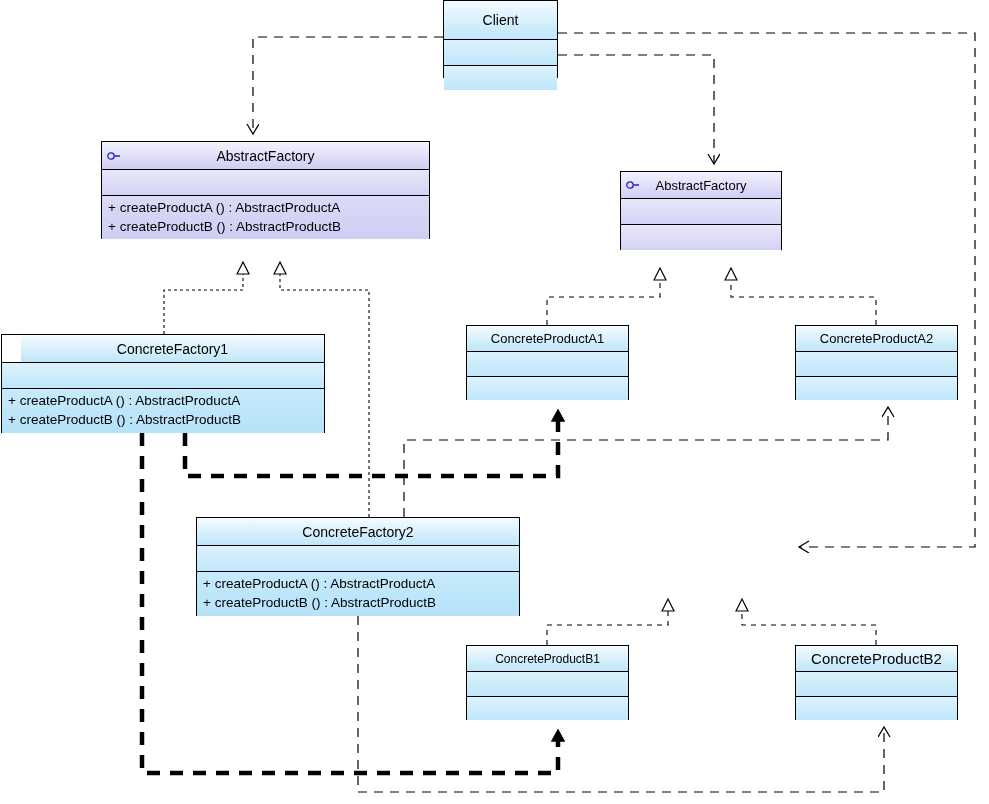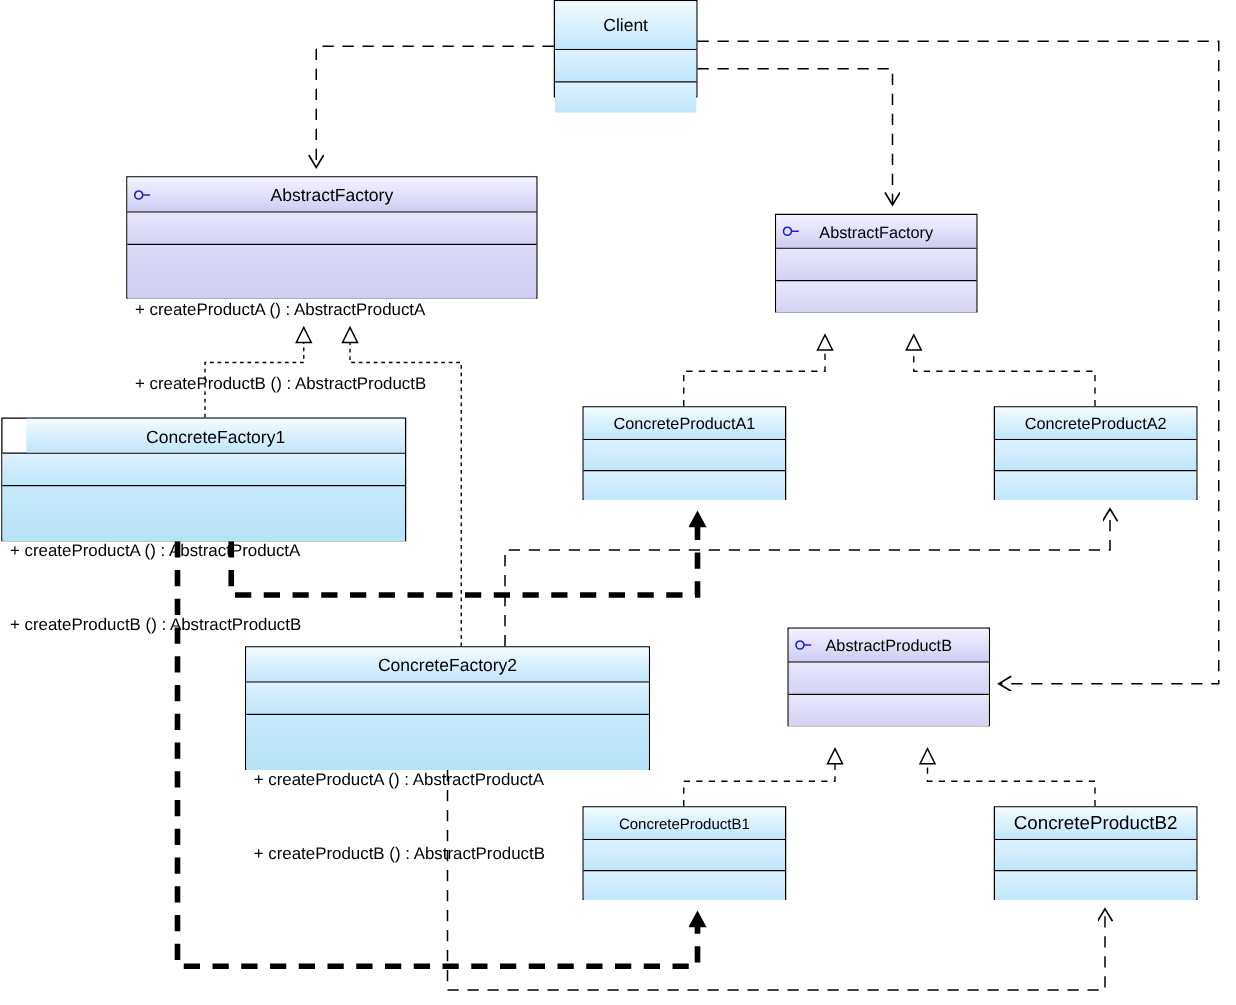--- a/index.html
+++ b/index.html
@@ -7,21 +7,21 @@
   #diagram{position:relative;width:989px;height:804px;overflow:hidden;background:#fff;}
   svg{position:absolute;top:0;left:0;}
   .uml-box{position:absolute;border:1px solid #000;box-sizing:border-box;}
   .uml-title{
     font-size:14px;text-align:center;color:#000;
     display:flex;align-items:center;justify-content:center;
     position:relative;box-sizing:border-box;
   }
   .uml-compartment{border-top:1px solid #000;box-sizing:border-box;}
   .uml-ops{border-top:1px solid #000;box-sizing:border-box;padding:2px 6px;}
-  .op-line{font-size:13.5px;color:#000;white-space:nowrap;line-height:19px;margin-top:40px;}
+  .op-line{font-size:13.5px;color:#000;white-space:nowrap;line-height:19px;}
   .iface-icon{position:absolute;left:5px;top:50%;transform:translateY(-50%);
     width:14px;height:9px;}
   
   .g-blue .uml-title{background:linear-gradient(to bottom,#f4fbff 0%,#bfe6fa 100%);}
   .g-blue .uml-compartment{background:linear-gradient(to bottom,#ddf2fd 0%,#bfe6fa 100%);}
   .g-blue .uml-ops{background:linear-gradient(to bottom,#c6eafb 0%,#b6e2f8 100%);}
   
   .g-violet .uml-title{background:linear-gradient(to bottom,#f4f3ff 0%,#cfcdf3 100%);}
   .g-violet .uml-compartment{background:linear-gradient(to bottom,#e8e7fa 0%,#d4d2f4 100%);}
   .g-violet .uml-ops{background:linear-gradient(to bottom,#dcdaf7 0%,#cfcdf3 100%);}
@@ -156,33 +156,20 @@
   </div>
 
   <div class="uml-box g-blue" style="left:795px;top:325px;width:163px;height:75px;">
     <div class="uml-title" style="height:25px;font-size:13px;">
       <span>ConcreteProductA2</span>
     </div>
     <div class="uml-compartment" style="height:25px;"></div>
     <div class="uml-compartment" style="height:24px;"></div>
   </div>
 
-  <div class="uml-box g-violet" style="left:630px;top:502px;width:162px;height:79px;">
-    <div class="uml-title" style="height:26px;font-size:13px;">
-      <span class="iface-icon">
-        <svg width="14" height="9" viewBox="0 0 14 9">
-            <circle cx="4" cy="4.5" r="3.2" fill="none" stroke="#2222cc" stroke-width="1.3"></circle>
-            <line x1="7.5" y1="4.5" x2="13" y2="4.5" stroke="#2222cc" stroke-width="1.3"></line>
-          </svg>
-      </span>
-      <span>AbstractProductB</span>
-    </div>
-    <div class="uml-compartment" style="height:26px;"></div>
-    <div class="uml-compartment" style="height:26px;"></div>
-  </div>
 
   <div class="uml-box g-blue" style="left:196px;top:517px;width:324px;height:99px;">
     <div class="uml-title" style="height:27px;">
       <span>ConcreteFactory2</span>
     </div>
     <div class="uml-compartment" style="height:26px;"></div>
     <div class="uml-ops" style="height:45px;">
       <div class="op-line">+  createProductA ()  : AbstractProductA</div>
       <div class="op-line">+  createProductB ()  : AbstractProductB</div>
     </div>

